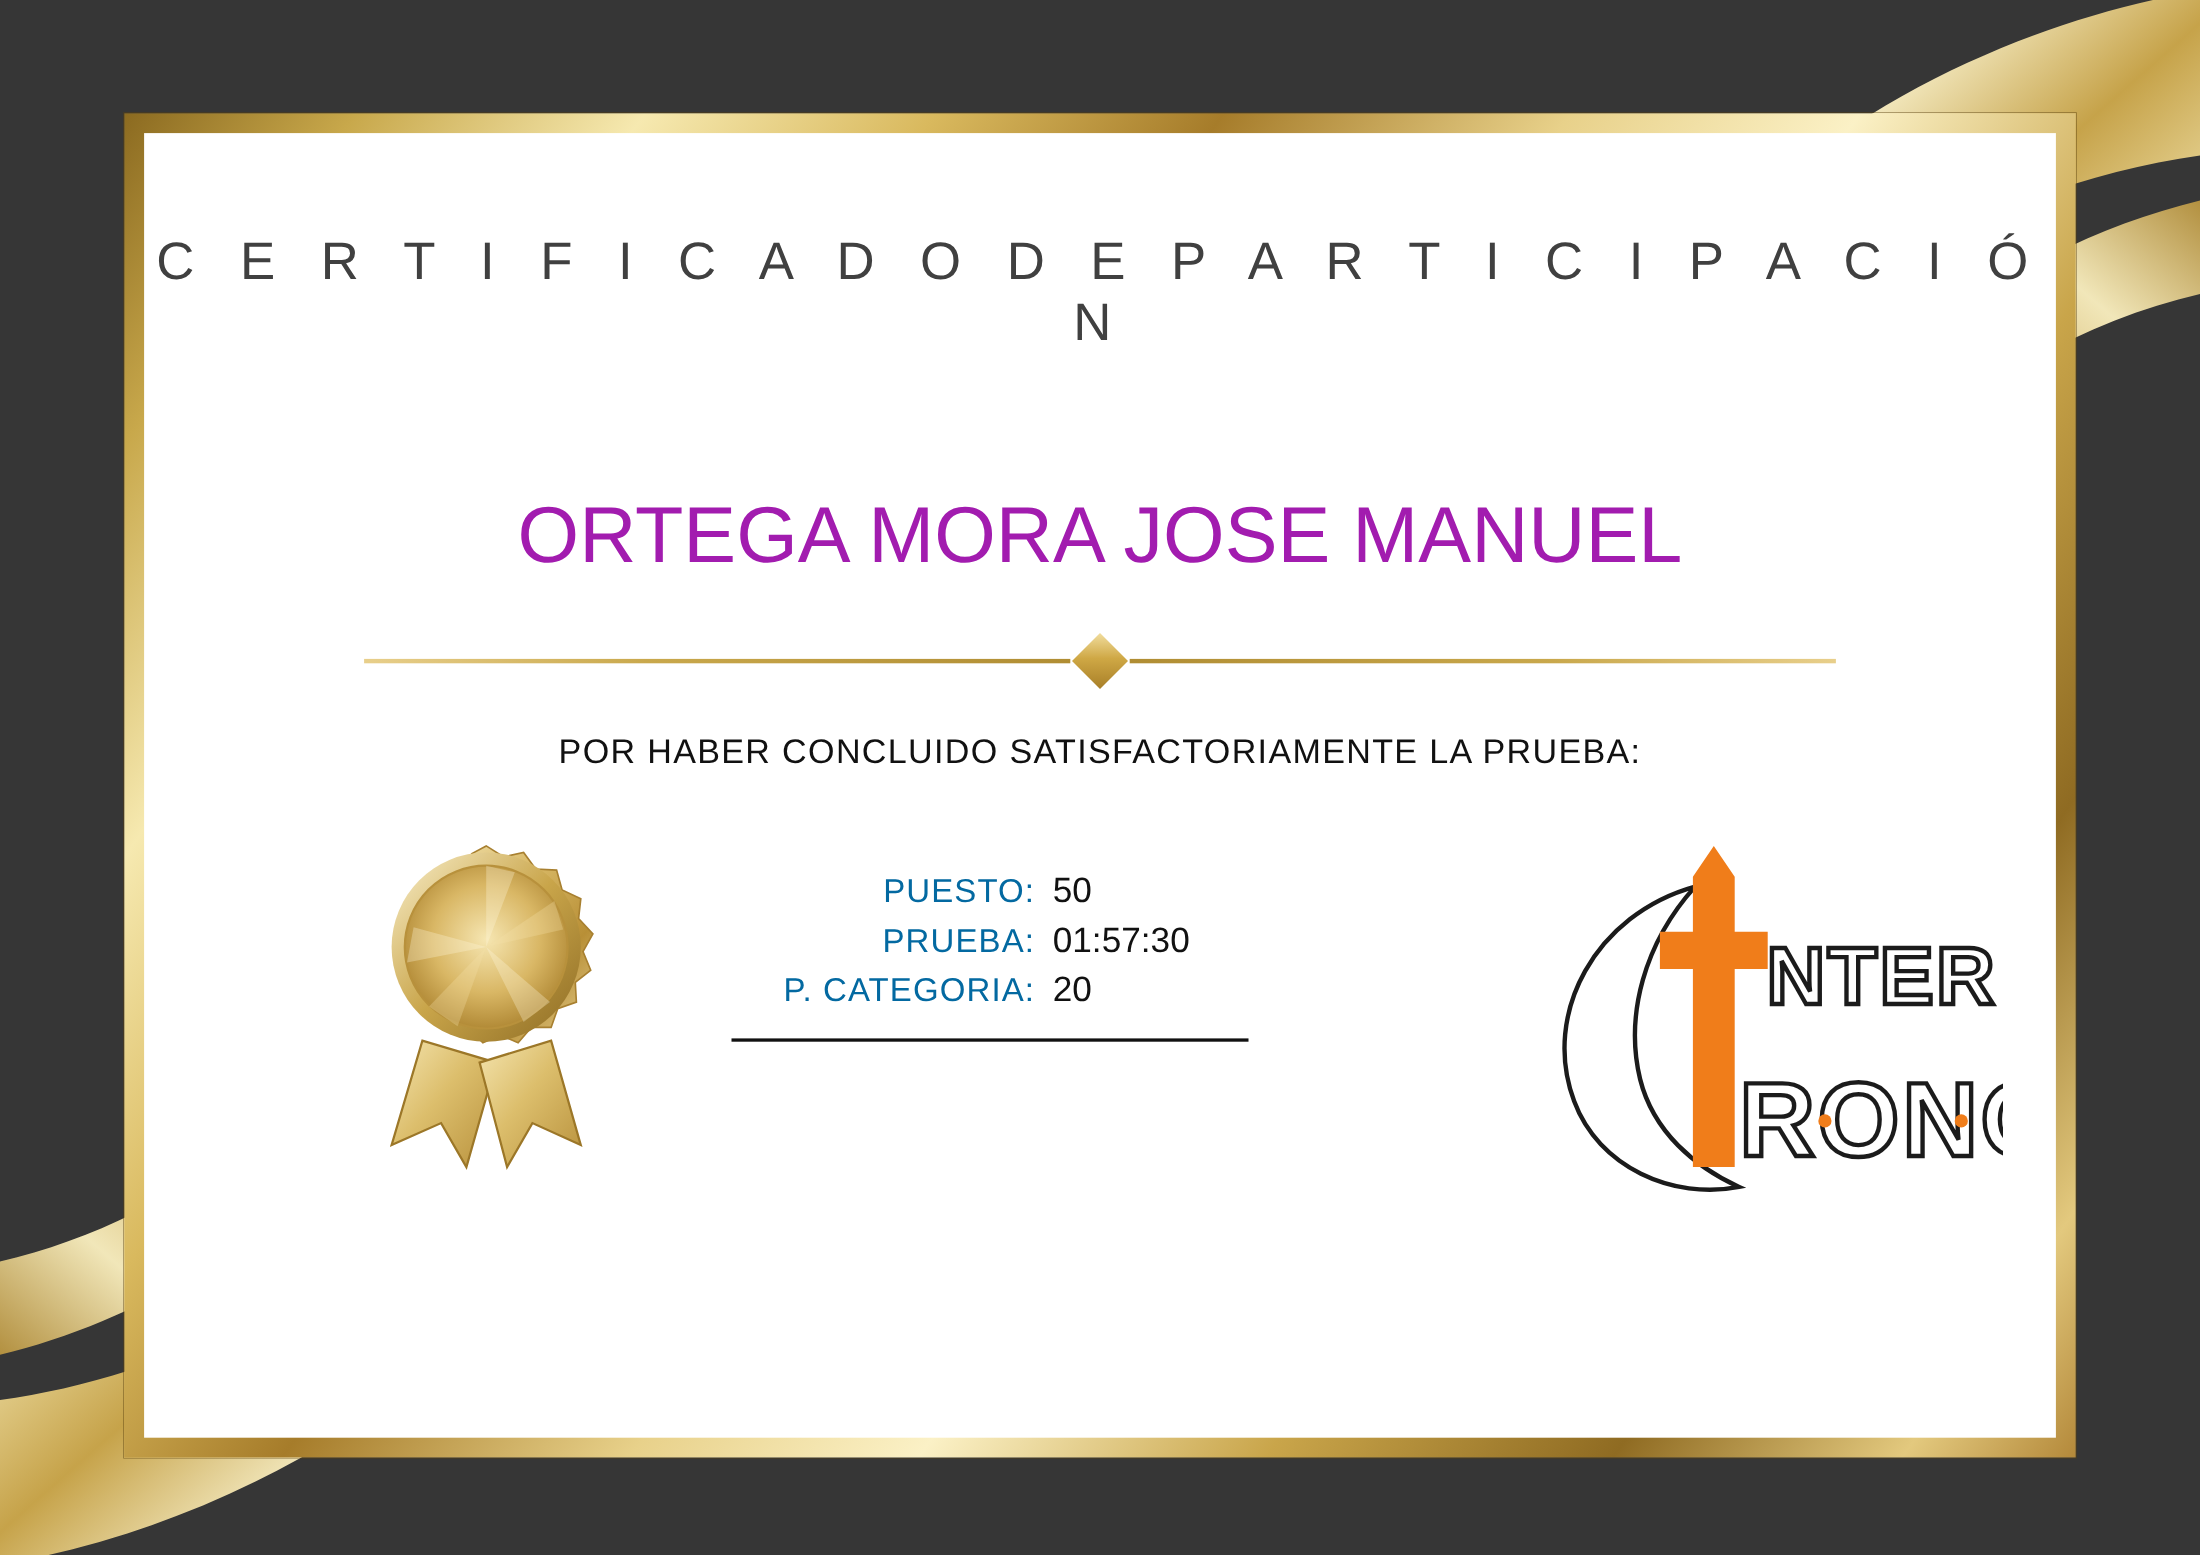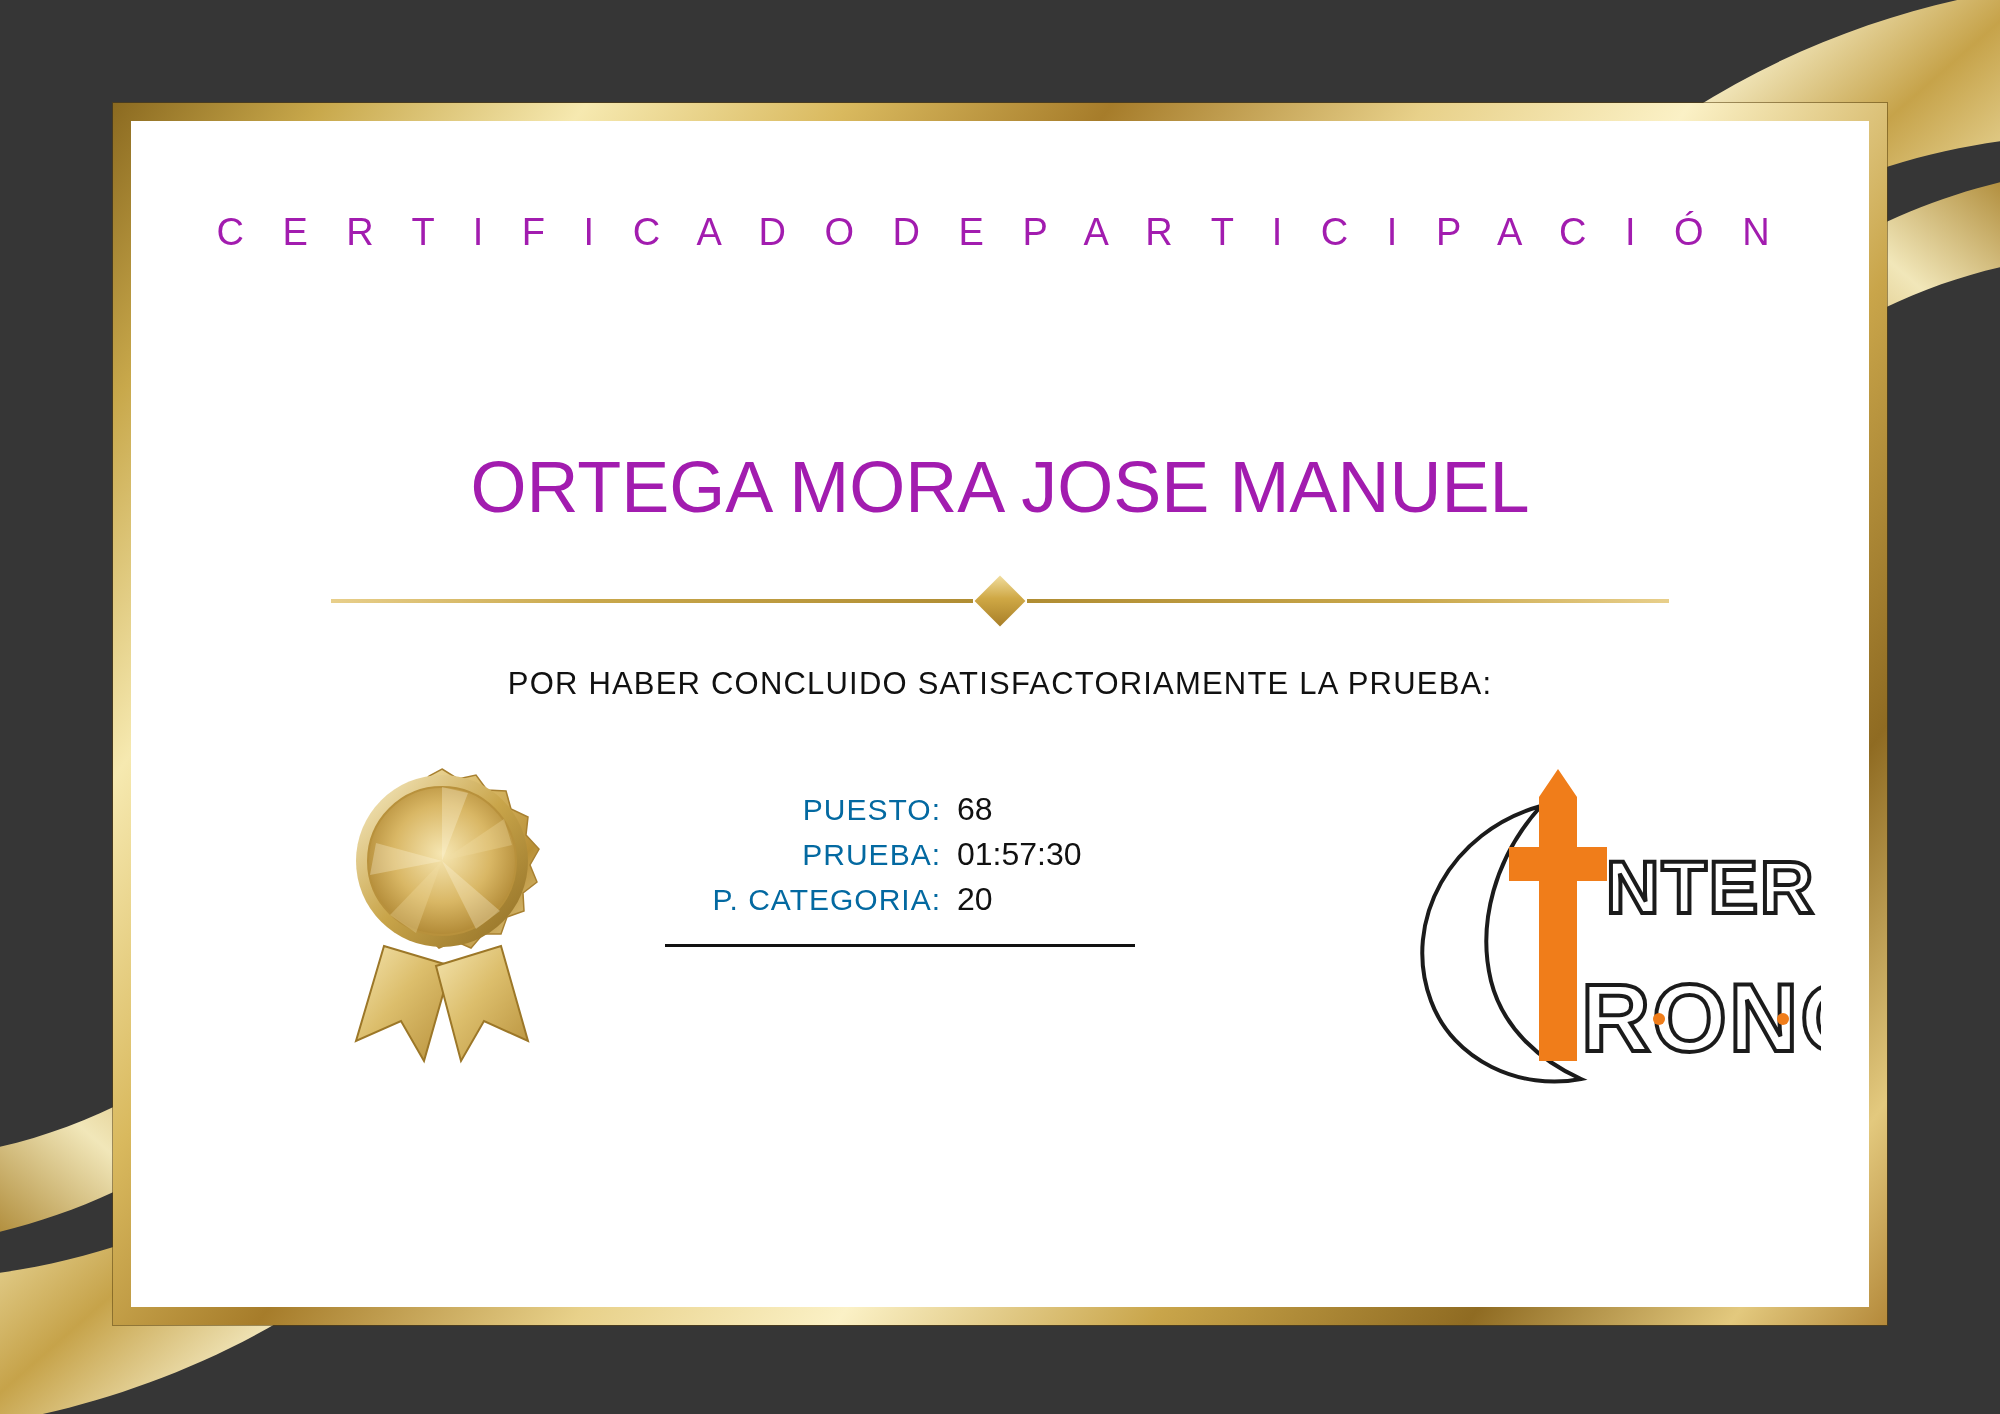--- a/index.html
+++ b/index.html
@@ -69,23 +69,23 @@
     box-sizing: border-box;
   }
 
   .title {
     margin: 0;
     position: absolute;
     top: 90px;
     left: 0;
     right: 0;
     text-align: center;
-    font-size: 38px;
+    font-size: 48px;
     letter-spacing: 14px;
-    color: #a21caf;
+    color: #404040;
     font-weight: 400;
   }
 
   .recipient {
     position: absolute;
     top: 325px;
     left: 0;
     right: 0;
     text-align: center;
     font-size: 72px;
@@ -300,21 +300,21 @@
                 <path d="M0,-30 L-26,42 L-52,24 Z" fill="#f3e0a8"></path>
                 <path d="M0,-30 L-72,-16 L-66,-48 Z" fill="#fff8df"></path>
               </g>
             </g>
           </svg>
         </div>
 
         <div class="results">
           <div class="result-row">
             <div class="result-label">PUESTO:</div>
-            <div class="result-value">68</div>
+            <div class="result-value">50</div>
           </div>
           <div class="result-row">
             <div class="result-label">PRUEBA:</div>
             <div class="result-value">01:57:30</div>
           </div>
           <div class="result-row">
             <div class="result-label">P. CATEGORIA:</div>
             <div class="result-value">20</div>
           </div>
           <div class="results-rule"></div>

